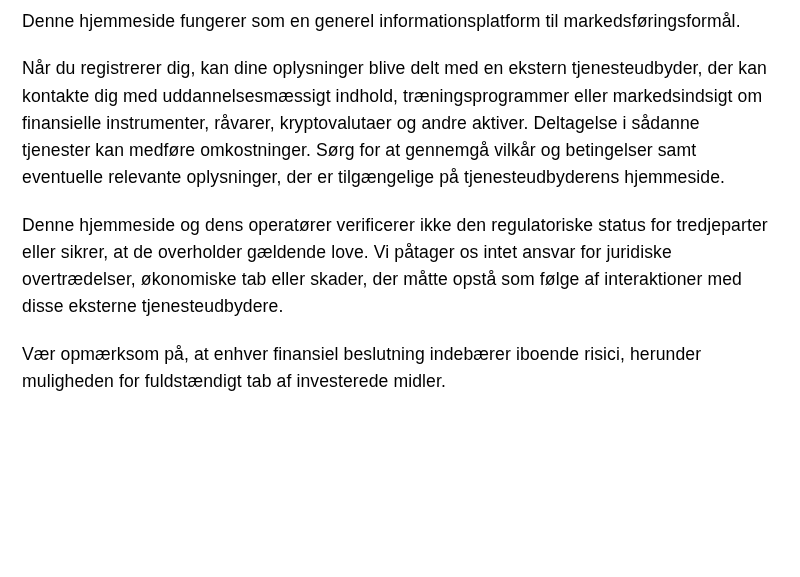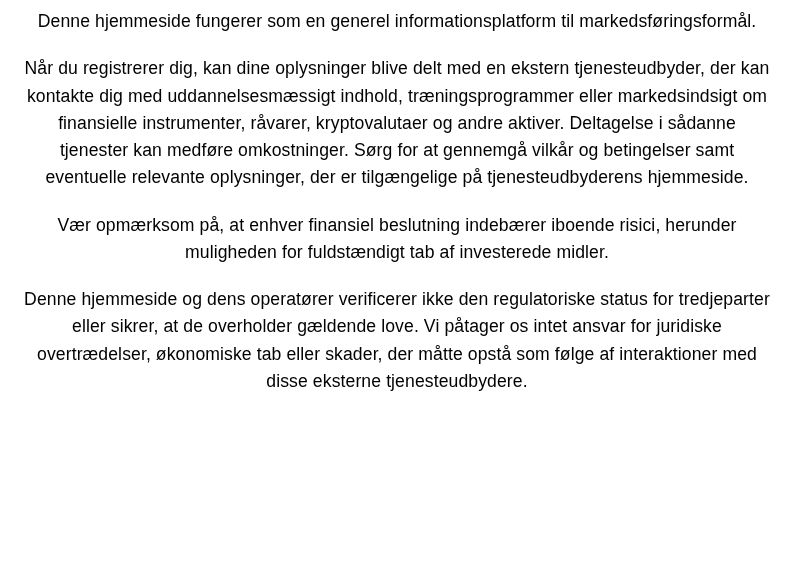--- a/index.html
+++ b/index.html
@@ -22,31 +22,31 @@
     background: #ffffff;
   }
   .disclaimer-body {
     display: block;
   }
   .paragraph {
     font-size: 17.6px;
     line-height: 1.55;
     color: #000000;
     margin: 0 0 20px 0;
-    text-align: center;
+    text-align: left;
     letter-spacing: 0.1px;
     white-space: normal;
   }
   .paragraph:last-child {
     margin-bottom: 0;
   }
 </style>
 </head>
 <body>
 
 <div class="page">
   <div class="disclaimer-body">
     <p class="paragraph">Denne hjemmeside fungerer som en generel informationsplatform til markedsføringsformål.</p>
     <p class="paragraph">Når du registrerer dig, kan dine oplysninger blive delt med en ekstern tjenesteudbyder, der kan kontakte dig med uddannelsesmæssigt indhold, træningsprogrammer eller markedsindsigt om finansielle instrumenter, råvarer, kryptovalutaer og andre aktiver. Deltagelse i sådanne tjenester kan medføre omkostninger. Sørg for at gennemgå vilkår og betingelser samt eventuelle relevante oplysninger, der er tilgængelige på tjenesteudbyderens hjemmeside.</p>
+    <p class="paragraph">Denne hjemmeside og dens operatører verificerer ikke den regulatoriske status for tredjeparter eller sikrer, at de overholder gældende love. Vi påtager os intet ansvar for juridiske overtrædelser, økonomiske tab eller skader, der måtte opstå som følge af interaktioner med disse eksterne tjenesteudbydere.</p>
     <p class="paragraph">Vær opmærksom på, at enhver finansiel beslutning indebærer iboende risici, herunder muligheden for fuldstændigt tab af investerede midler.</p>
-    <p class="paragraph">Denne hjemmeside og dens operatører verificerer ikke den regulatoriske status for tredjeparter eller sikrer, at de overholder gældende love. Vi påtager os intet ansvar for juridiske overtrædelser, økonomiske tab eller skader, der måtte opstå som følge af interaktioner med disse eksterne tjenesteudbydere.</p>
   </div>
 </div>
 
 </body></html>

